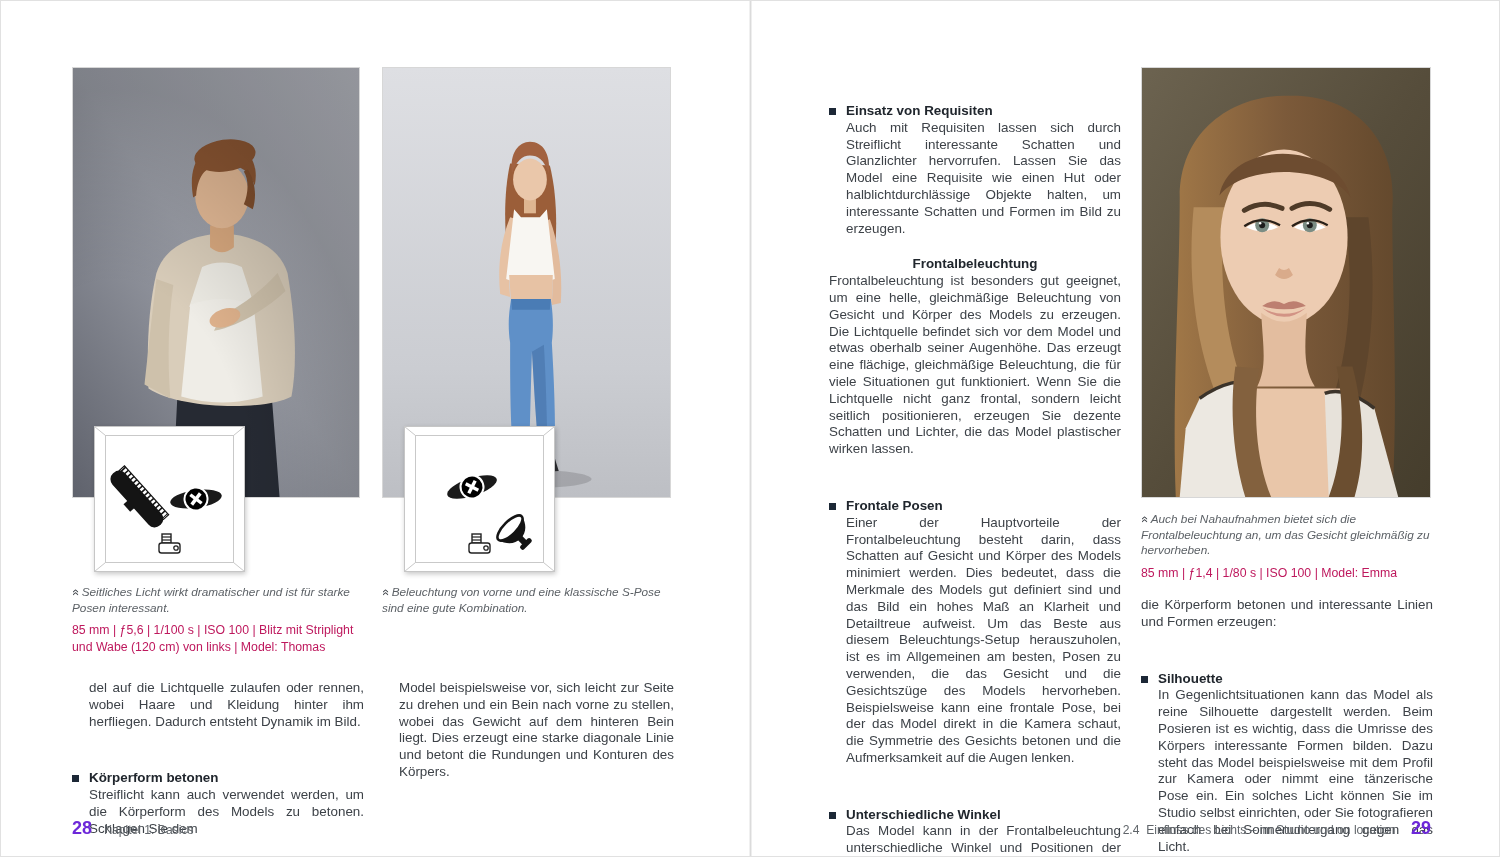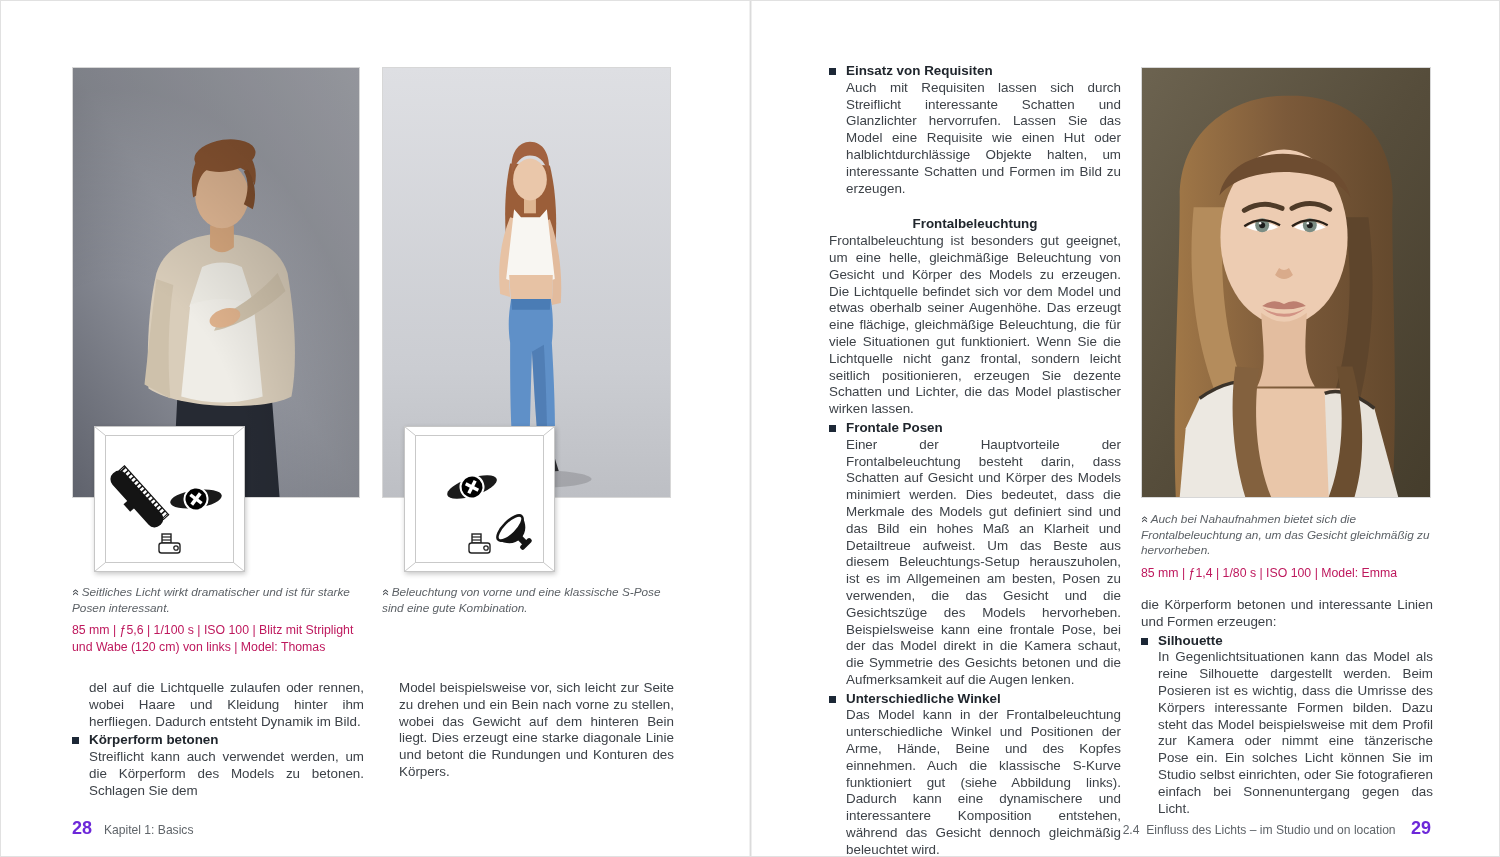--- a/index.html
+++ b/index.html
@@ -31,21 +31,21 @@
 
   .textcol{position:absolute; font-size:13.4px; line-height:16.8px; text-align:justify;}
   .lcol1{left:71px; top:679px; width:292px;}
   .lcol2{left:381px; top:679px; width:292px;}
   .rcol1{left:828px; top:62px; width:292px;}
   .rcol2t{left:1140px; top:596px; width:292px;}
 
   .indent{padding-left:17px;}
   .bullet{position:relative; padding-left:17px;}
   .bullet .sq{position:absolute; left:0; top:5px; width:7px; height:7px; background:#1c2836;}
-  .bh{font-weight:bold; color:#20262d;}
+  .bh{font-weight:bold; color:#20262d;margin-top:40px;}
   .sect-h{font-weight:bold; color:#20262d; margin-top:19px; text-align:center;}
   .mt{margin-top:2px;}
 
   .footer{position:absolute; top:817px; font-size:12.1px; color:#5f6469;}
   .footer .pn{font-weight:bold; color:#6d28d9; font-size:18px;}
   .footer-left{left:71px;}
   .footer-left .pn{margin-right:12px;}
   .footer-right{left:830px; width:600px; text-align:right;}
   .footer-right .pn{margin-left:12px;}
 </style>

